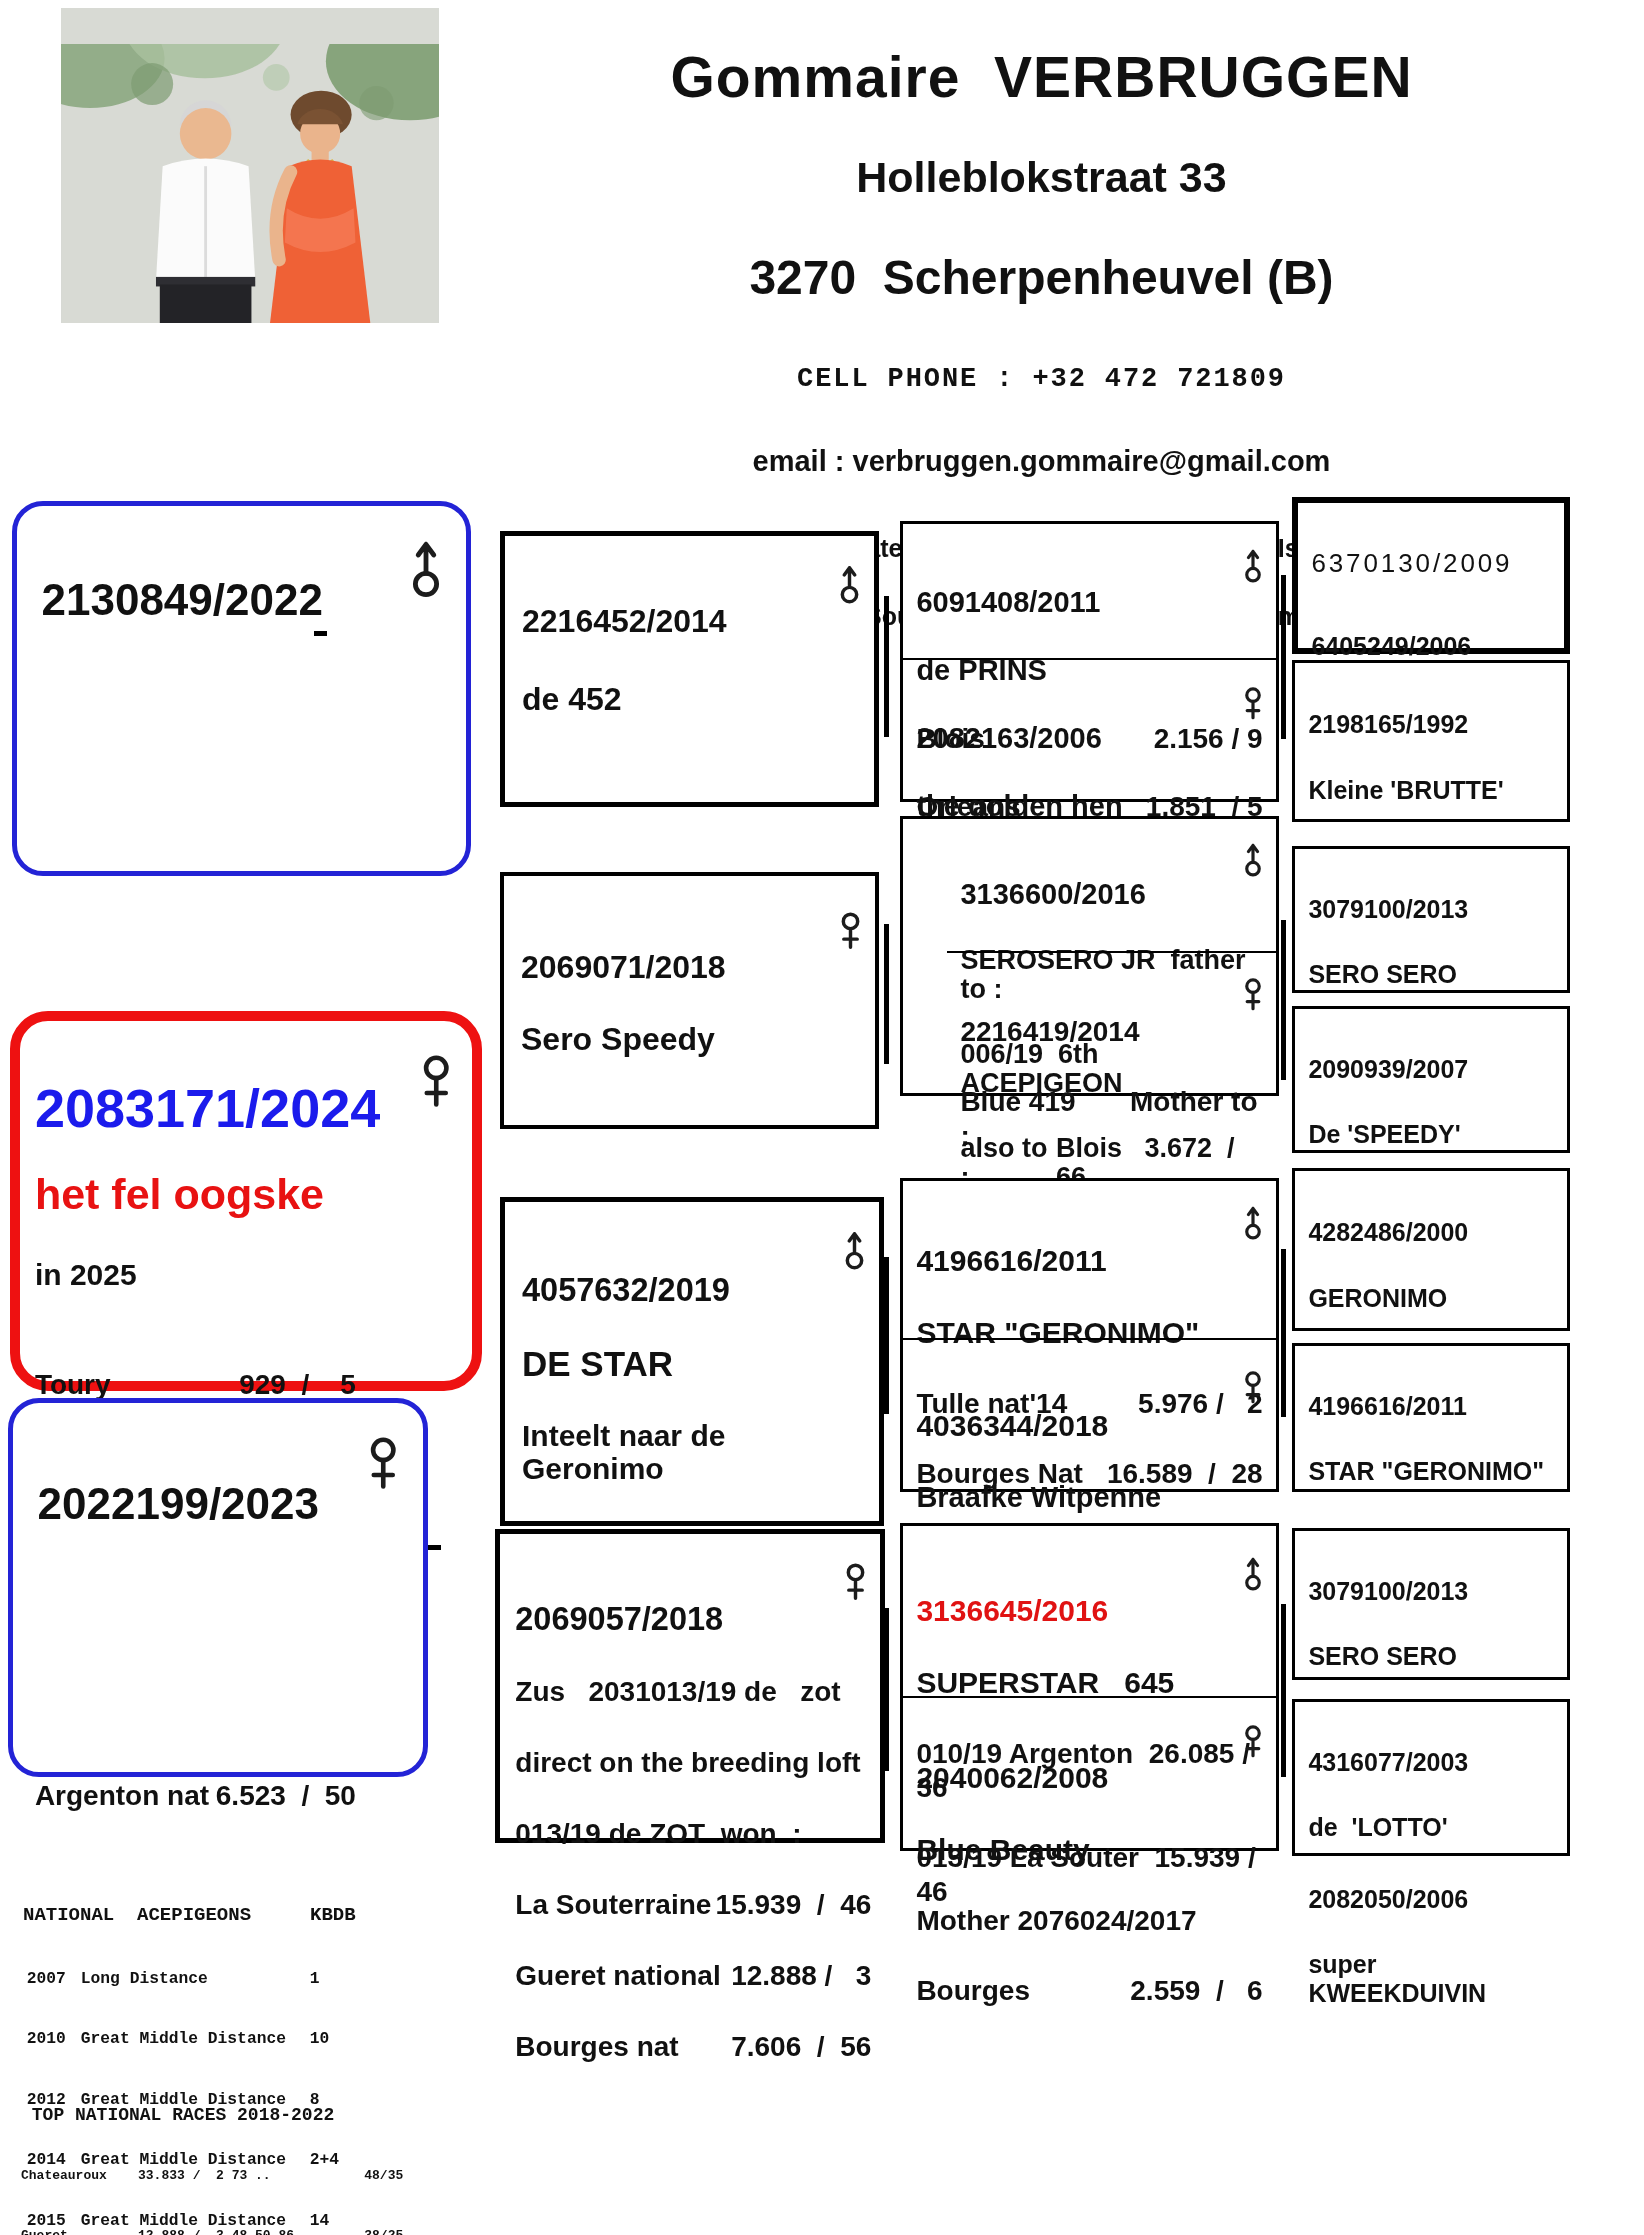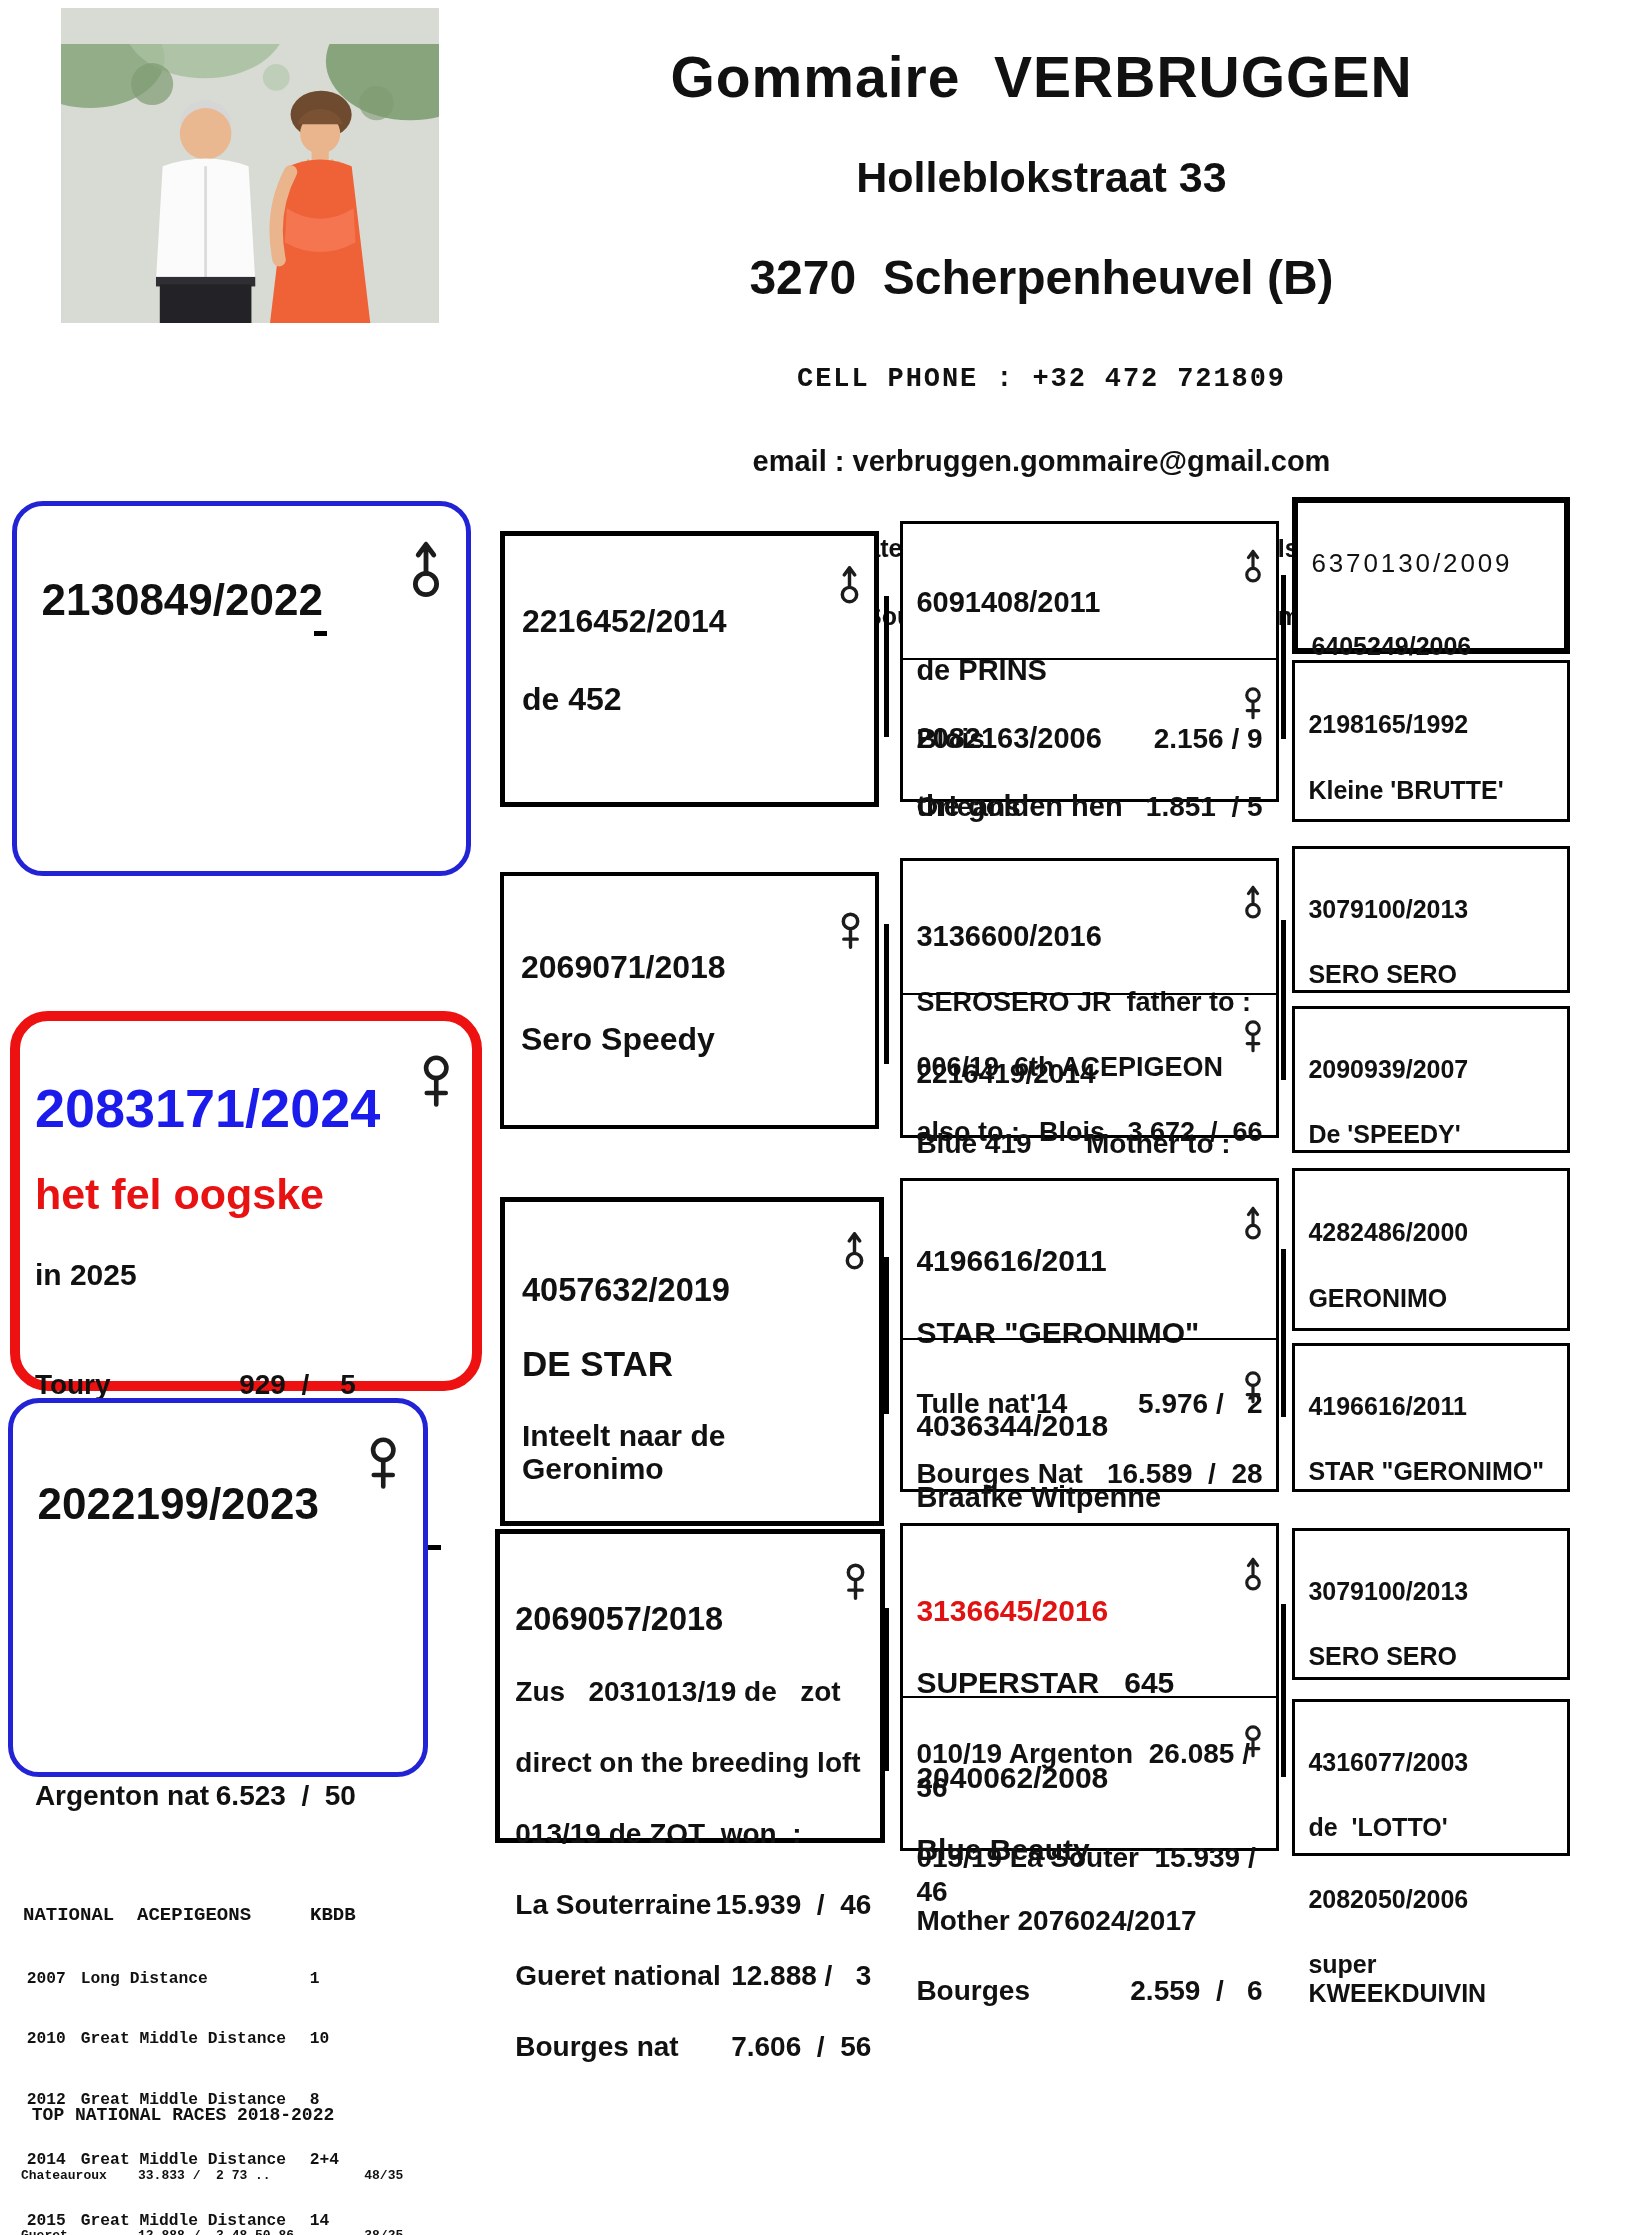--- a/index.html
+++ b/index.html
@@ -216,21 +216,21 @@
             <circle cx="12" cy="10" r="7.5" fill="none" stroke="currentColor" stroke-width="3.8"></circle>
             <path d="M12 17.5 L12 37 M5 28.5 L19 28.5" stroke="currentColor" stroke-width="3.8" stroke-linecap="round" fill="none"></path>
           </svg>
       </span>
       <div class="r30">2082163/2006</div>
       <div class="r30">the golden hen</div>
     </div>
   </div>
 
   
-  <div class="pair" style="top:858px;height:280px;">
+  <div class="pair" style="top:816px;height:280px;padding-left:44px;">
     <div class="sub" style="height:132px;padding:5.7px 13.4px;">
       <span class="sex" style="top:4.8px;">
         <svg width="20" height="35" viewBox="0 0 24 40">
             <circle cx="12" cy="31" r="7.5" fill="none" stroke="currentColor" stroke-width="3.8"></circle>
             <path d="M12 23.5 L12 4 M12 3 L6.5 10.5 M12 3 L17.5 10.5" stroke="currentColor" stroke-width="3.8" stroke-linecap="round" fill="none"></path>
           </svg>
       </span>
       <div class="r30" style="line-height:31px;">3136600/2016</div>
       <div class="r28">SEROSERO JR  father to :</div>
       <div class="r28">006/19  6th ACEPIGEON</div>

